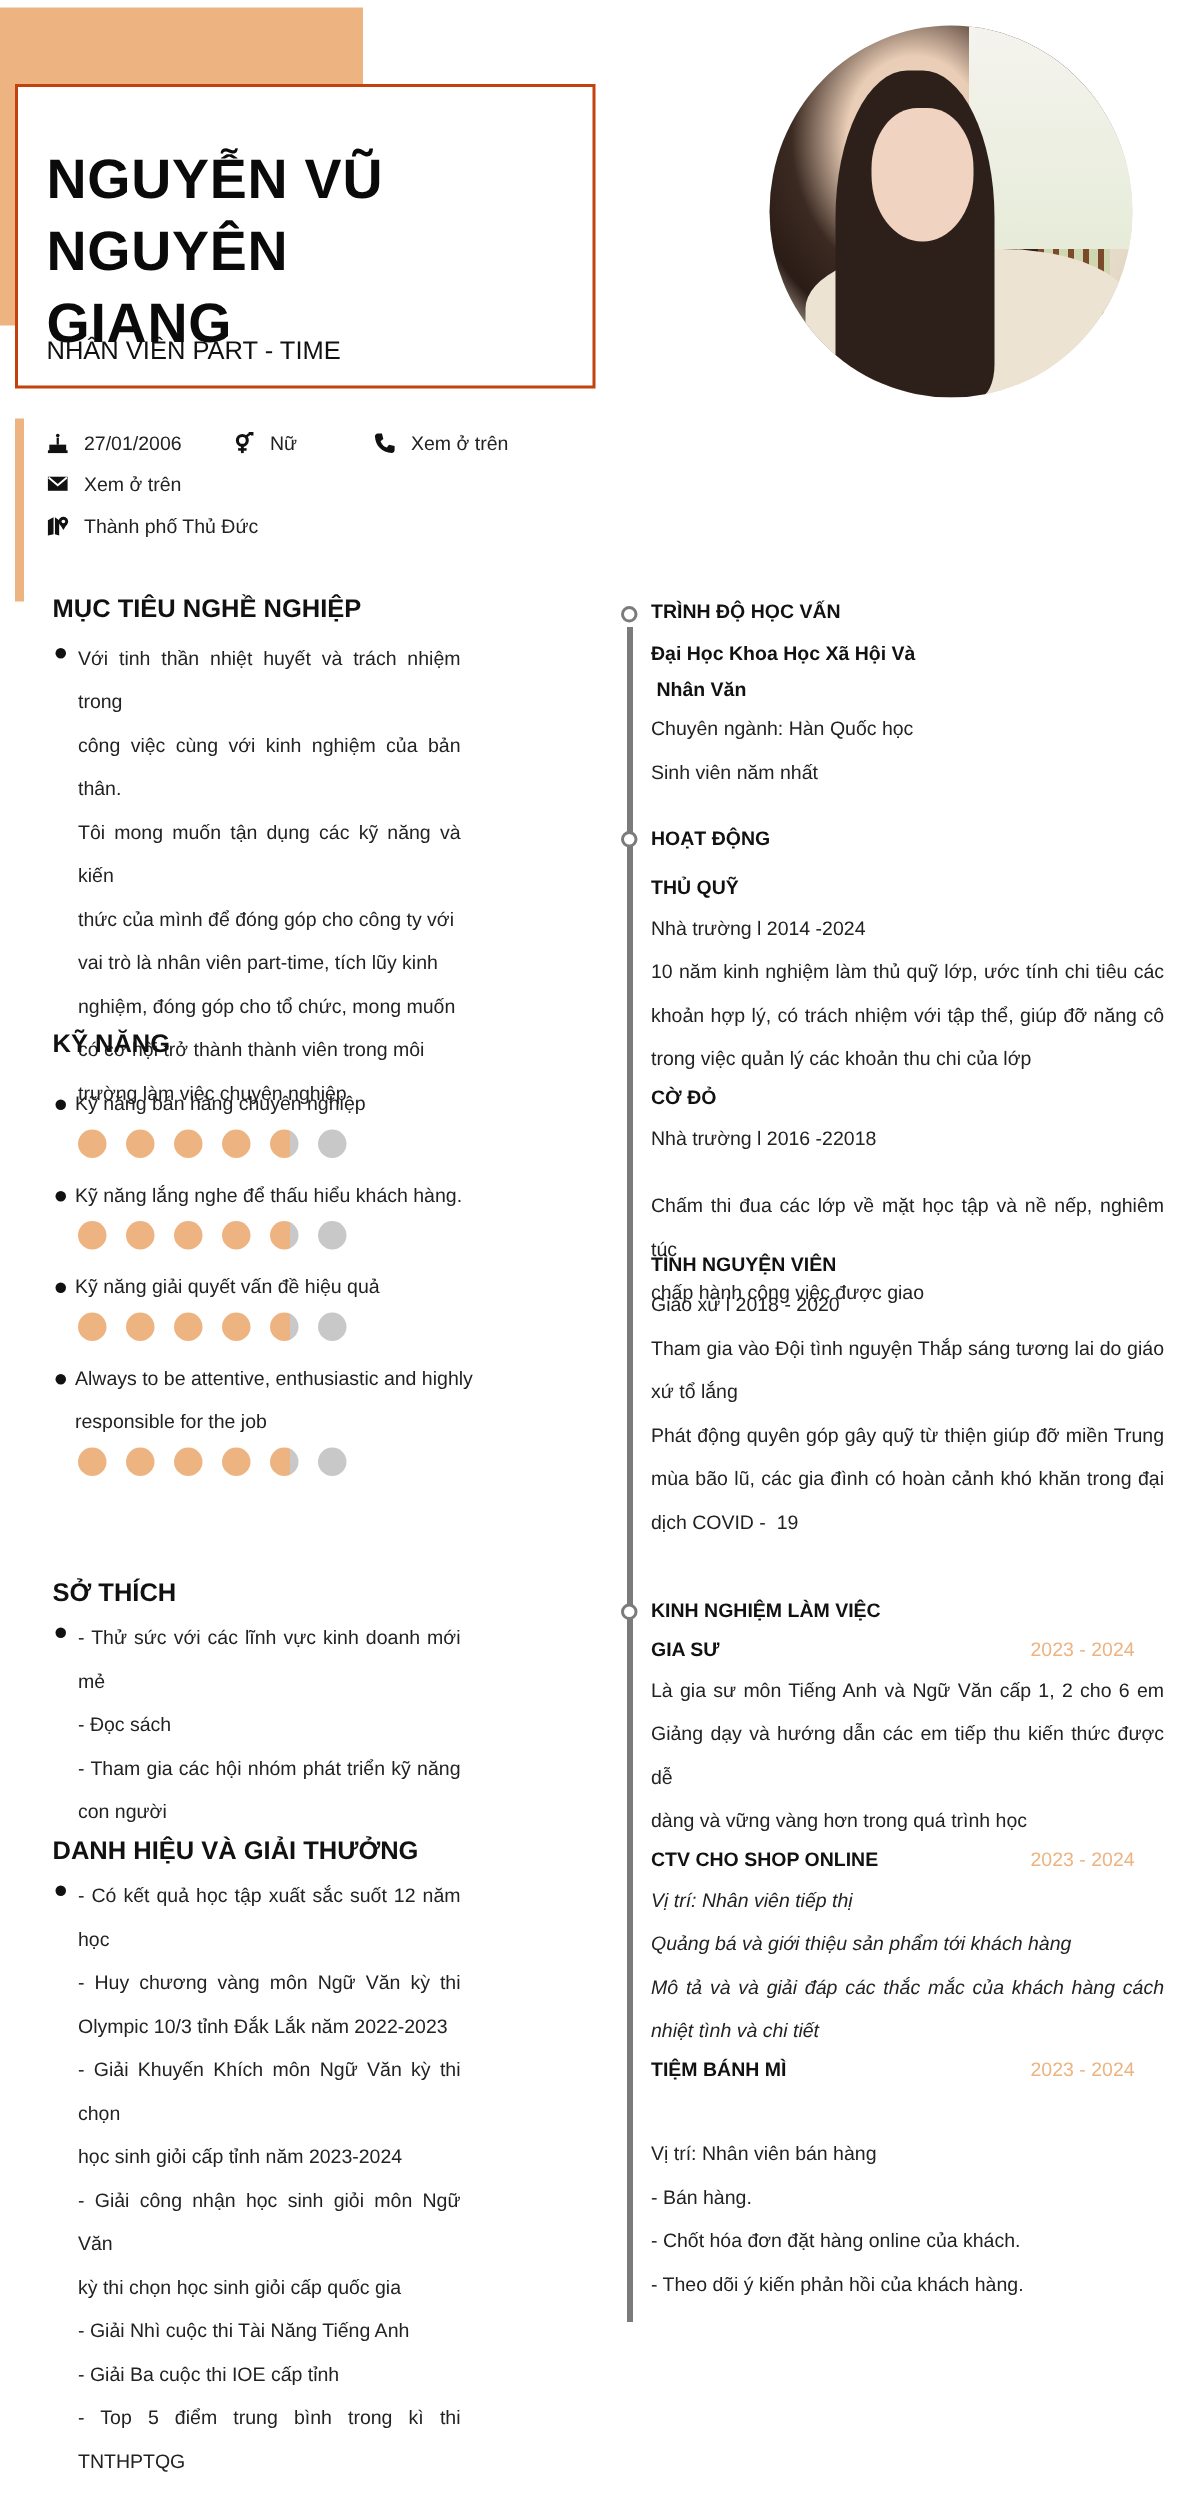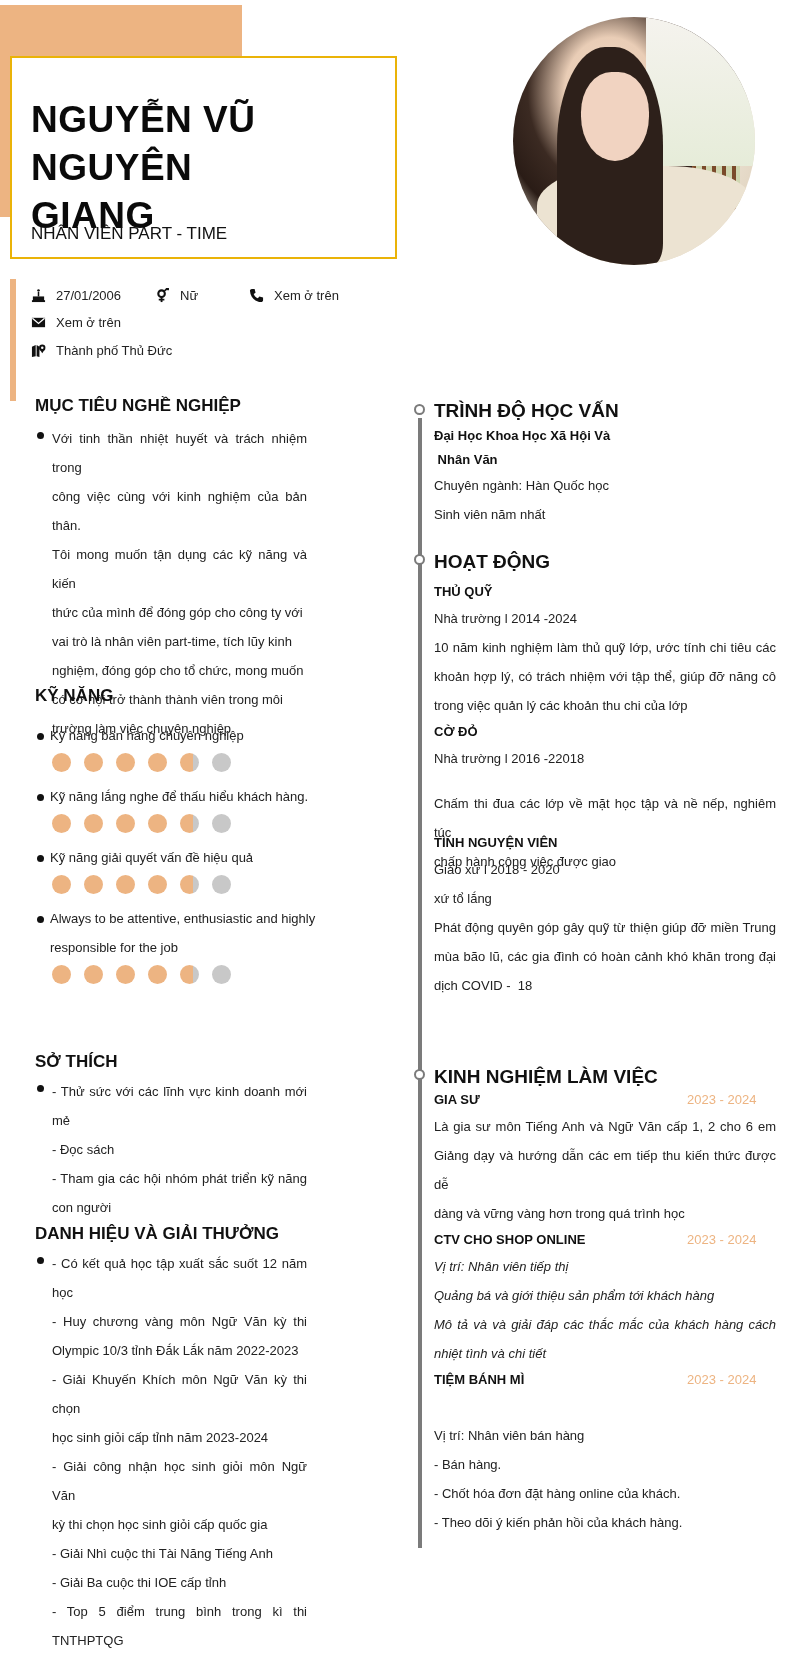--- a/index.html
+++ b/index.html
@@ -1,20 +1,20 @@
 <!DOCTYPE html>
 <html><head>
 <meta charset="utf-8">
 <style>
   * { box-sizing: border-box; margin: 0; padding: 0; }
   html, body { width: 800px; height: 1676px; background: #ffffff; overflow: hidden; }
   body { font-family: "Liberation Sans", sans-serif; color: #222; position: relative; }
 
   .accent-block { position: absolute; left: 0; top: 5px; width: 242px; height: 212px; background: #edb482; }
-  .name-box { position: absolute; left: 10px; top: 56px; width: 387px; height: 203px; background: #fff; border: 2px solid #eab308; }
+  .name-box { position: absolute; left: 10px; top: 56px; width: 387px; height: 203px; background: #fff; border: 2px solid #c2410c; }
   .name { position: absolute; left: 19px; top: 38px; font-size: 37px; font-weight: bold; line-height: 48px; color: #0a0a0a; letter-spacing: 0.5px; }
   .job-title { position: absolute; left: 19px; top: 166px; font-size: 17px; color: #111; }
 
   .photo { position: absolute; left: 513px; top: 17px; width: 242px; height: 248px; border-radius: 50%; overflow: hidden;
     background: radial-gradient(ellipse at 40% 30%, #f3dcc8 0%, #e9cdb6 22%, #3b2a22 40%, #2a1c16 55%, #e7dccb 70%, #d8c8b0 100%); }
   .photo .bg { position:absolute; right:0; top:0; width:45%; height:60%; background: linear-gradient(180deg,#f5f3ee,#e6ecd9); }
   .photo .sweater { position:absolute; left:10%; bottom:0; width:90%; height:40%; background:#ece3d2; border-radius: 40% 40% 0 0; }
   .photo .hair { position:absolute; left:18%; top:12%; width:44%; height:88%; background:#2d201a; border-radius: 45% 45% 10% 10%; }
   .photo .face { position:absolute; left:28%; top:22%; width:28%; height:36%; background:#f1d3c1; border-radius: 45% 45% 50% 50%; }
   .photo .rail { position:absolute; right:6%; bottom:22%; width:20%; height:18%; background: repeating-linear-gradient(90deg,#7a4a2a 0 4px,#cfd6b0 4px 10px); }
@@ -29,21 +29,21 @@
   .bullet-dot { position: absolute; width: 7px; height: 7px; border-radius: 50%; background: #111; }
 
   .skill-label { position: absolute; font-size: 13px; color: #222; line-height: 29px; }
   .dots { position: absolute; display: flex; gap: 13px; }
   .dot { width: 19px; height: 19px; border-radius: 50%; background: #edb482; }
   .dot.half { background: linear-gradient(90deg, #edb482 70%, #c8c8c8 70%); }
   .dot.off { background: #c8c8c8; }
 
   .timeline { position: absolute; left: 418px; width: 4px; background: #7b7b7b; }
   .tl-circle { position: absolute; width: 11px; height: 11px; border: 2px solid #7b7b7b; border-radius: 50%; background: #fff; }
-  .r-title { position: absolute; font-size: 19px; font-weight: bold; color: #111; }
+  .r-title { position: absolute; font-size: 13px; font-weight: bold; color: #111; }
   .r-sub { position: absolute; font-size: 13px; font-weight: bold; color: #111; }
   .r-text { position: absolute; font-size: 13px; line-height: 29px; color: #222; text-align: justify; }
   .r-date { position: absolute; font-size: 13px; color: #edb482; }
 
   .watermark { position: absolute; left: 635px; top: 1738px; font-family: "Liberation Mono", monospace; font-size: 14px; color: #aaa; }
 </style>
 </head>
 <body>
 
 <div class="accent-block"></div>
@@ -225,24 +225,25 @@
 <div class="r-sub" style="left:434px; top:724px;">CỜ ĐỎ</div>
 <div class="r-text" style="left:434px; top:744px;">Nhà trường l 2016 -22018</div>
 <div class="r-text" style="left:434px; top:773px; width:342px;">
   <div style="text-align-last:justify;margin-top:16px;">Chấm thi đua các lớp về mặt học tập và nề nếp, nghiêm túc</div>
   <div>chấp hành công việc được giao</div>
 </div>
 
 <div class="r-sub" style="left:434px; top:835px;">TÌNH NGUYỆN VIÊN</div>
 <div class="r-text" style="left:434px; top:855px;">Giáo xứ l 2018 - 2020</div>
 <div class="r-text" style="left:434px; top:884px; width:342px;">
+  <div style="text-align-last:justify;">Tham gia vào Đội tình nguyện Thắp sáng tương lai do giáo</div>
   <div>xứ tổ lắng</div>
   <div style="text-align-last:justify;">Phát động quyên góp gây quỹ từ thiện giúp đỡ miền Trung</div>
   <div style="text-align-last:justify;">mùa bão lũ, các gia đình có hoàn cảnh khó khăn trong đại</div>
-  <div style="white-space:pre;">dịch COVID -  18</div>
+  <div style="white-space:pre;">dịch COVID -  19</div>
 </div>
 
 <div class="tl-circle" style="left:414px; top:1069px;"></div>
 <div class="r-title" style="left:434px; top:1066px;">KINH NGHIỆM LÀM VIỆC</div>
 
 <div class="r-sub" style="left:434px; top:1092px;">GIA SƯ</div>
 <div class="r-date" style="left:687px; top:1092px;">2023 - 2024</div>
 <div class="r-text" style="left:434px; top:1112px; width:342px;">
   <div style="text-align-last:justify;">Là gia sư môn Tiếng Anh và Ngữ Văn cấp 1, 2 cho 6 em</div>
   <div style="text-align-last:justify;">Giảng dạy và hướng dẫn các em tiếp thu kiến thức được dễ</div>

